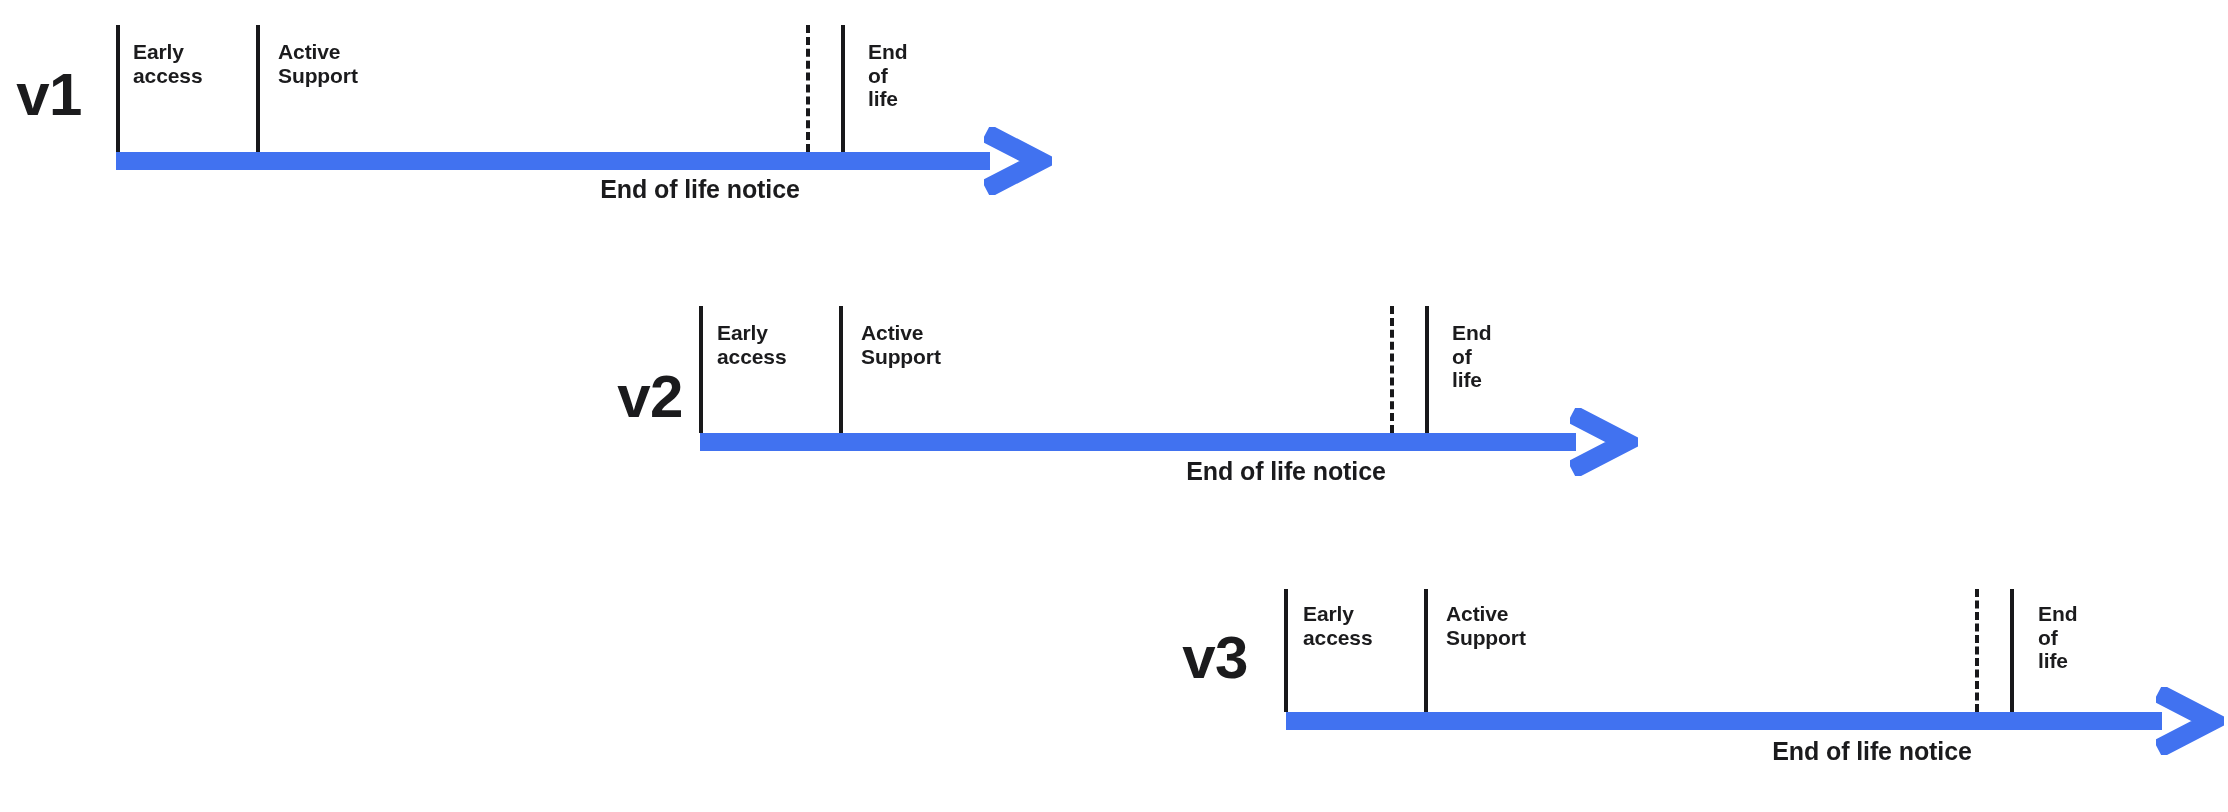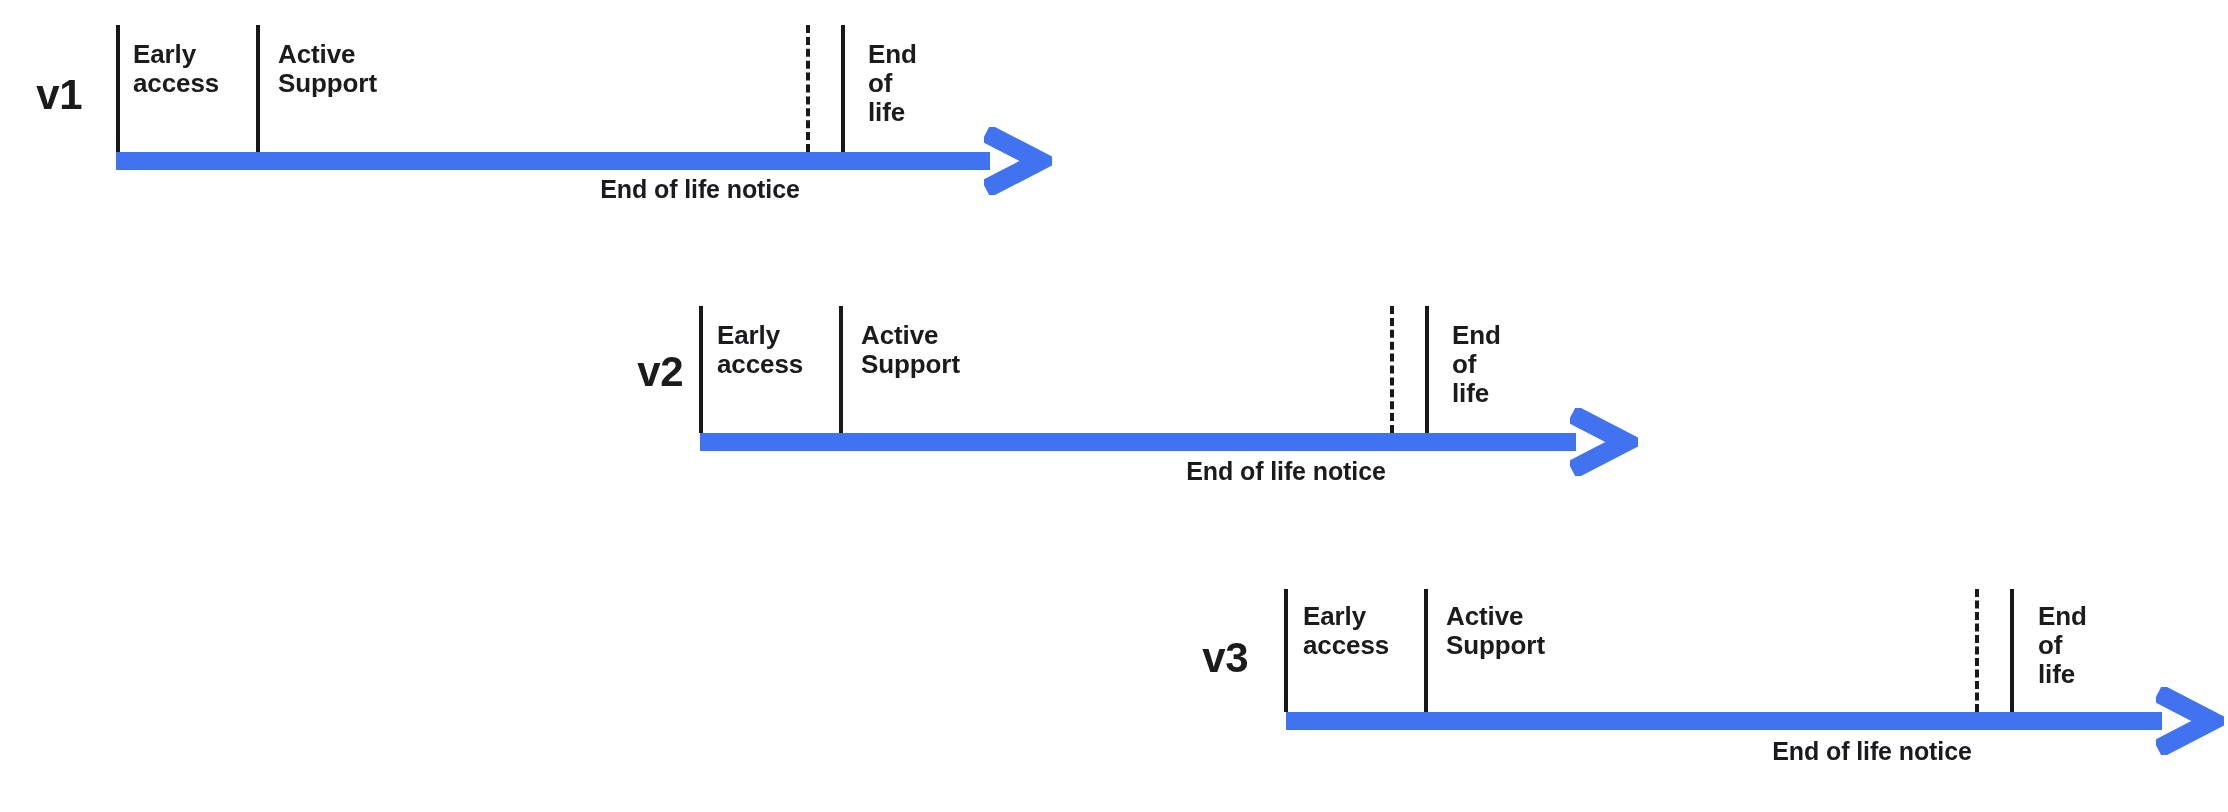--- a/index.html
+++ b/index.html
@@ -24,21 +24,21 @@
   
   .track {
     position: absolute;
     left: 0;
     top: 0;
   }
 
   
   .version-label {
     position: absolute;
-    font-size: 42px;
+    font-size: 60px;
     font-weight: 700;
     line-height: 1;
     color: #1b1b1d;
     letter-spacing: -0.5px;
     white-space: nowrap;
     transform: translate(-100%, -50%);
   }
 
   
   .tick {
@@ -64,21 +64,21 @@
 
   
   .arrowhead {
     position: absolute;
   }
   .arrowhead svg { display: block; }
 
   
   .phase-label {
     position: absolute;
-    font-size: 26px;
+    font-size: 21px;
     font-weight: 700;
     line-height: 1.12;
     color: #1b1b1d;
     white-space: pre-line;
     letter-spacing: -0.1px;
   }
 
   
   .notice-label {
     position: absolute;
@@ -108,21 +108,21 @@
           <path d="M 2 6 L 56 34 L 2 62" fill="none" stroke="#4172f0" stroke-width="19" stroke-linejoin="miter" stroke-linecap="butt"></path>
         </svg>
       </div>
       <div class="phase-label" style="left: 133px; top: 40px;">Early
 access</div>
       <div class="phase-label" style="left: 278px; top: 40px;">Active Support</div>
       <div class="phase-label" style="left: 868px; top: 40px;">End of life</div>
       <div class="notice-label" style="left: 700px; top: 176px;">End of life notice</div>
     </div>
     <div class="track">
-      <div class="version-label" style="left: 683px; top: 372px;">v2</div>
+      <div class="version-label" style="left: 683px; top: 397px;">v2</div>
       <div class="tick" style="left: 699px; top: 306px; height: 127px; background: rgb(24, 24, 26);"></div>
       <div class="tick" style="left: 839px; top: 306px; height: 127px; background: rgb(24, 24, 26);"></div>
       <div class="tick" style="left: 1425px; top: 306px; height: 127px; background: rgb(24, 24, 26);"></div>
       <div class="tick-dashed" style="left: 1390px; top: 306px; height: 127px; border-left-color: rgb(24, 24, 26);"></div>
       <div class="bar" style="left: 700px; top: 433px; width: 876px; background: rgb(65, 114, 240);"></div>
       <div class="arrowhead" style="left: 1570px; top: 408px;">
         <svg width="68" height="68" viewBox="0 0 68 68">
           <path d="M 2 6 L 56 34 L 2 62" fill="none" stroke="#4172f0" stroke-width="19" stroke-linejoin="miter" stroke-linecap="butt"></path>
         </svg>
       </div>

